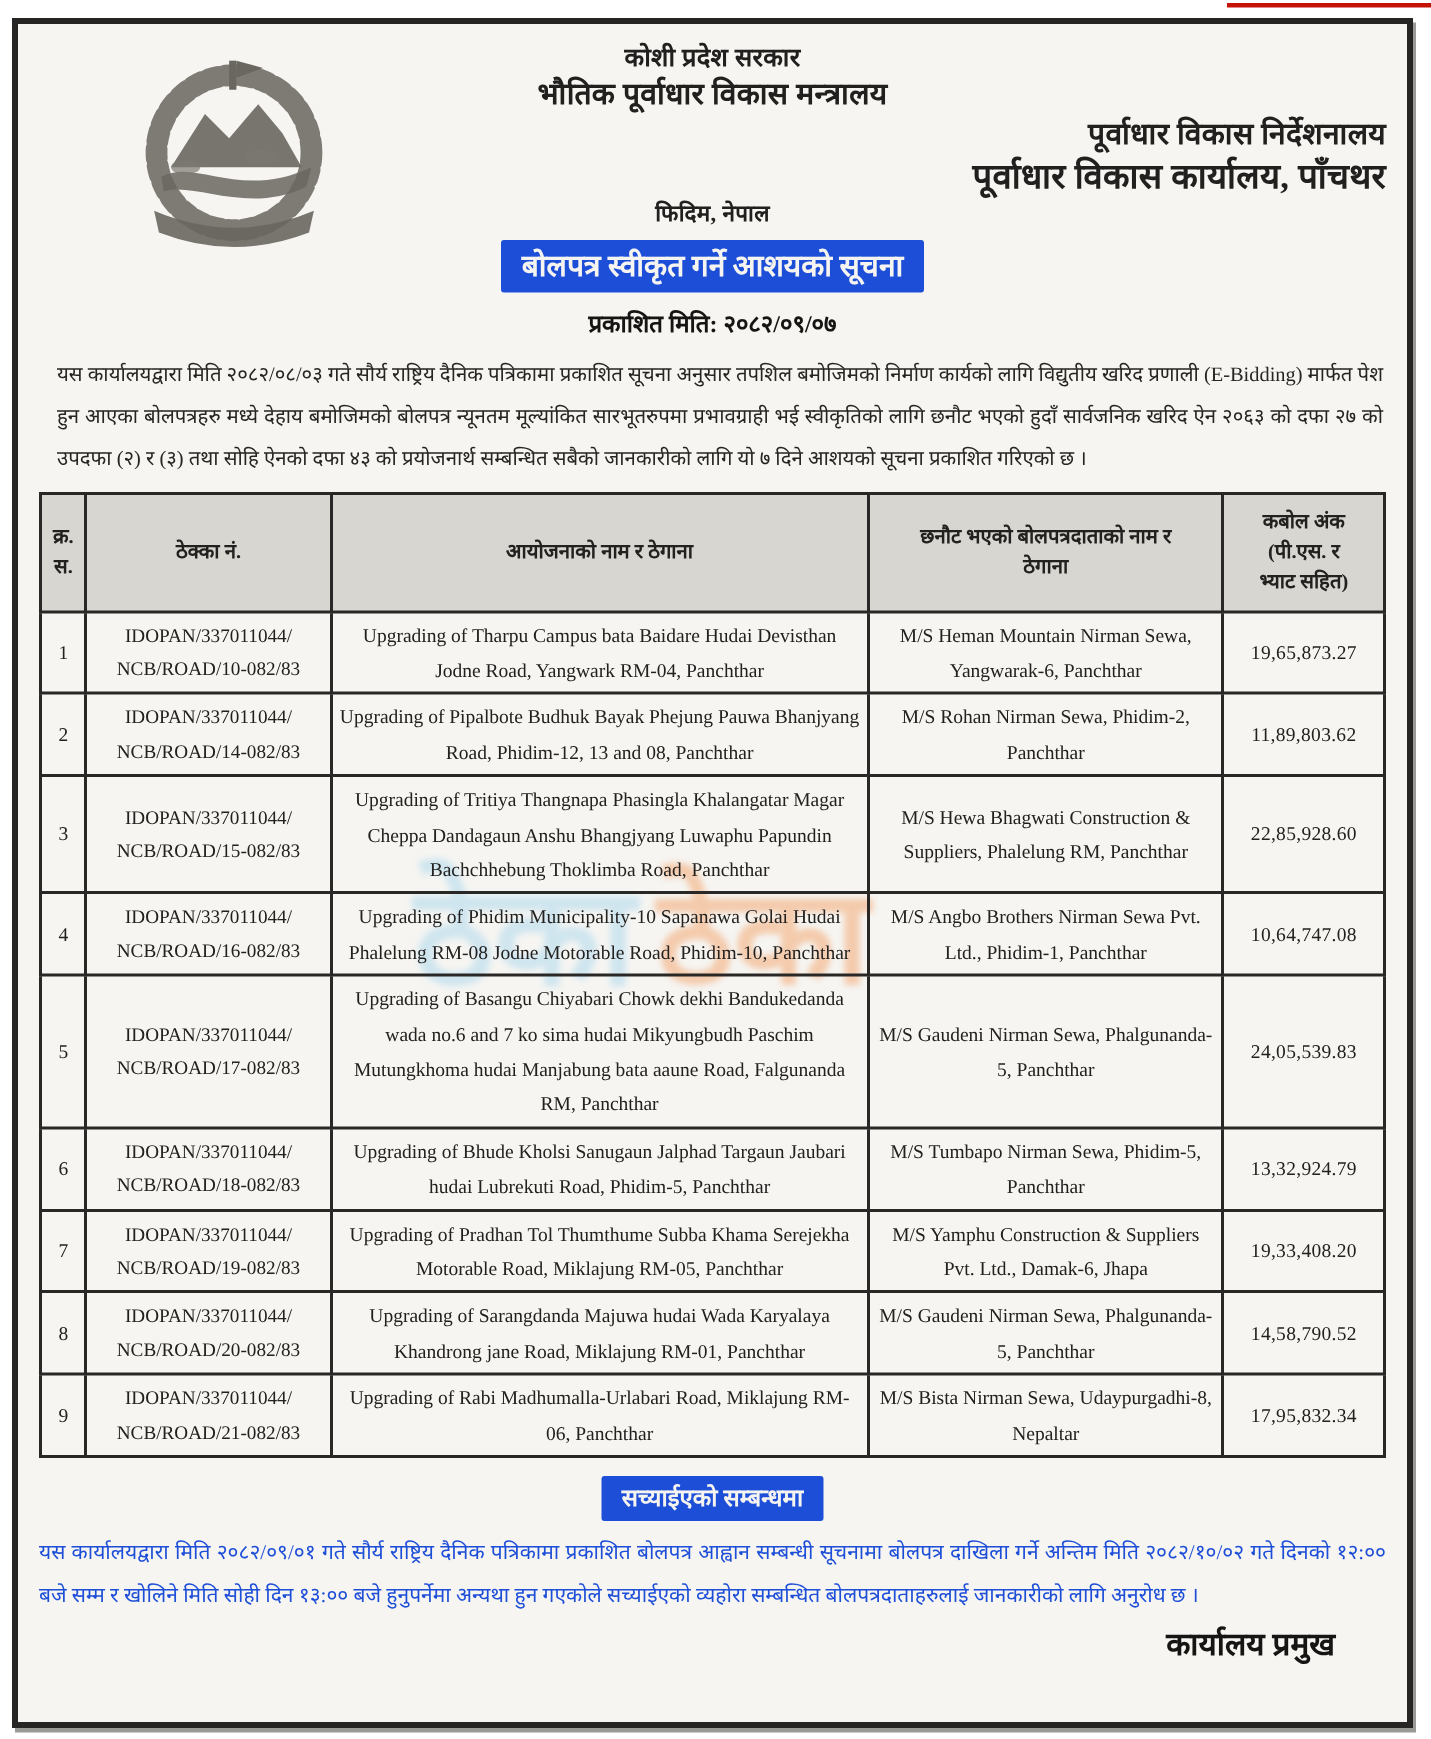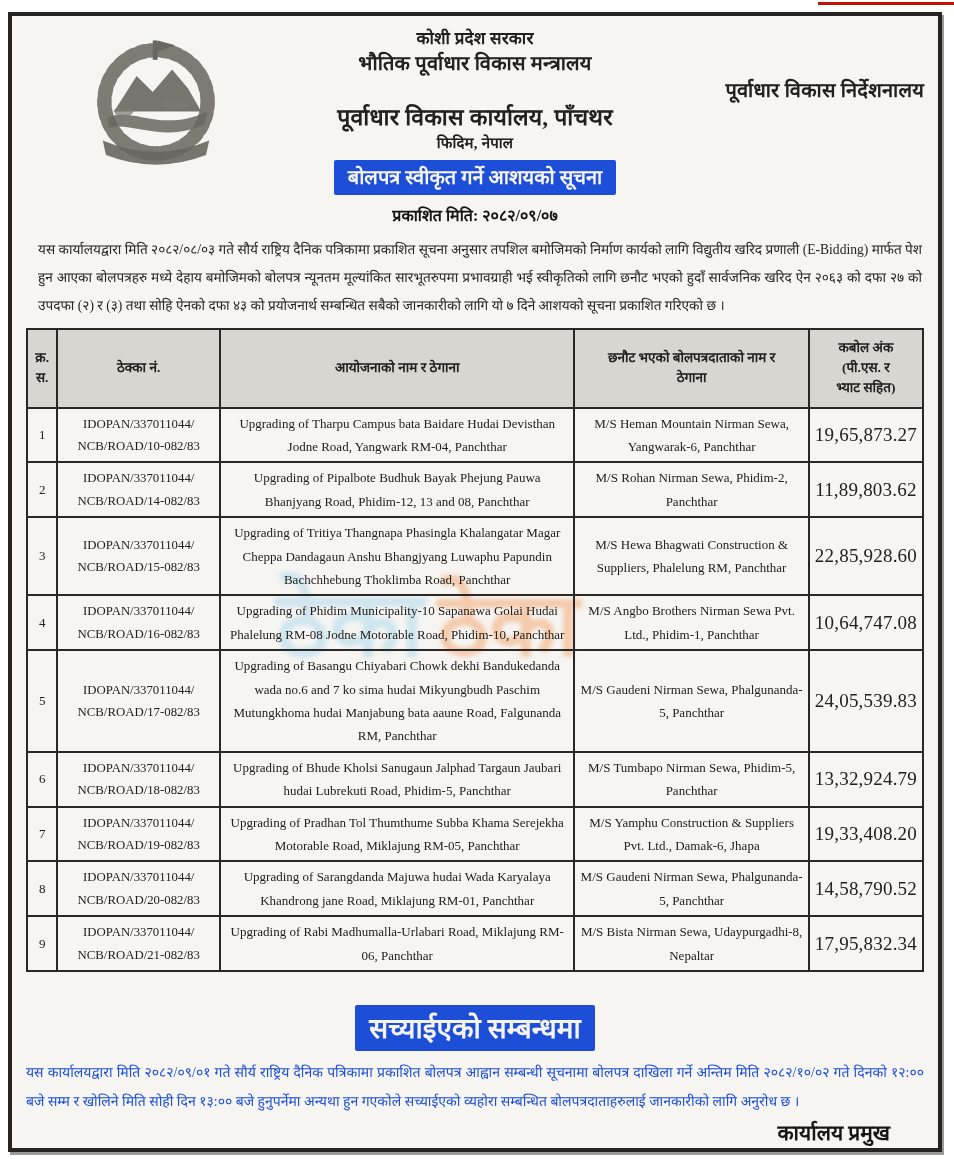--- a/index.html
+++ b/index.html
@@ -18,21 +18,21 @@
     padding: 10px 14px 8px 14px; overflow: hidden;
   }
 
   
   .doc-header { position: relative; text-align: center; }
   .emblem { position: absolute; left: 42px; top: 8px; width: 176px; height: 142px; opacity: .88; }
   .org-line { font-weight: bold; color: #21201e; line-height: 1.32; letter-spacing: .2px; }
   .org-line.l1 { font-size: 17px; padding-top: 2px; }
   .org-line.l2 { font-size: 20px; }
   .org-line.l3 { font-size: 20px; text-align: right; }
-  .org-line.l4 { font-size: 23px; }
+  .org-line.l4 { font-size: 23px; text-align: right; }
   .org-line.l5 { font-size: 15px; }
 
   .black-banner {
     display: inline-block; background: #1d4ed8; color: #f5f4f0;
     font-weight: bold; padding: 3px 14px 5px 14px; border-radius: 2px;
   }
   .notice-banner { font-size: 20px; margin-top: 7px; }
   .published-date { font-size: 16px; font-weight: bold; margin-top: 9px; color: #161513; }
 
   
@@ -55,35 +55,35 @@
     white-space: pre-line; line-height: 1.5; padding: 8px 4px;
   }
   .col-sn { width: 3.4%; }
   .col-contract { width: 18.2%; }
   .col-project { width: 40.0%; }
   .col-bidder { width: 26.4%; }
   .col-amount { width: 12.0%; }
   .cell-contract div { line-height: 1.75; white-space: nowrap; font-size: 12.8px; }
   .cell-project { line-height: 1.8; padding: 6px 10px; }
   .cell-bidder { line-height: 1.8; padding: 6px 8px; }
-  .cell-amount { font-size: 19px; letter-spacing: .2px; }
+  .cell-amount { font-size: 13px; letter-spacing: .2px; }
 
   
   .watermark {
     position: absolute; top: 228px; left: 250px; width: 500px; height: 130px;
     z-index: 1; pointer-events: none; display: flex; align-items: center;
     font-family: "DejaVu Sans", sans-serif; font-weight: bold;
     filter: blur(2px); opacity: .5;
   }
   .watermark .wm-blue { font-size: 92px; color: #a9d6ec; }
   .watermark .wm-orange { font-size: 88px; color: #f2a066; margin-left: 14px; }
 
   
   .correction-head { text-align: center; margin-top: 12px; }
-  .correction-banner { font-size: 28px; margin-top: 21px; }
+  .correction-banner { font-size: 16px; }
   .correction-para {
     margin-top: 8px; font-size: 14px; line-height: 2.05; text-align: justify; color: #1d4ed8;
   }
   .signature-row { text-align: right; padding-right: 34px; margin-top: 2px; }
   .signature { font-size: 21px; font-weight: bold; color: #161514; }
 </style>
 </head>
 <body>
 
 <div class="red-line-artifact"></div>

